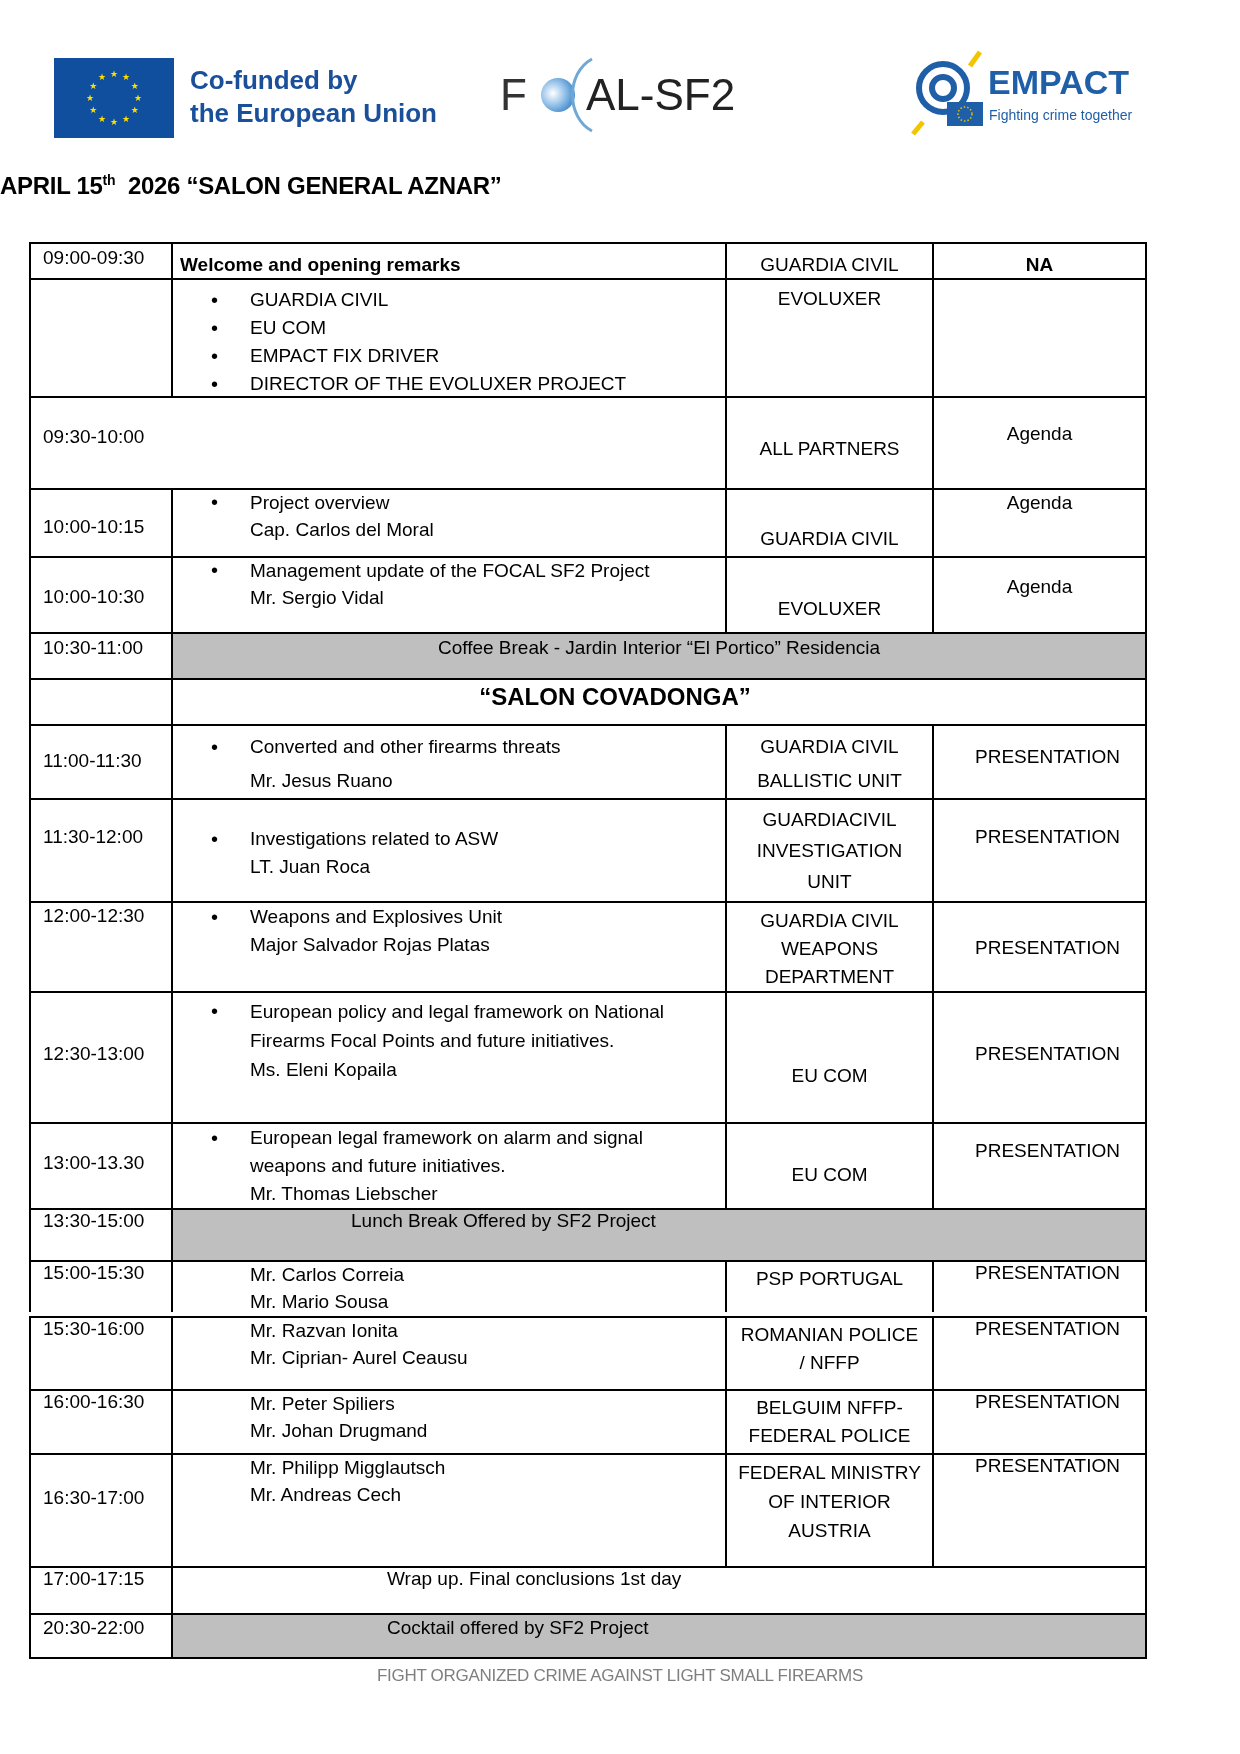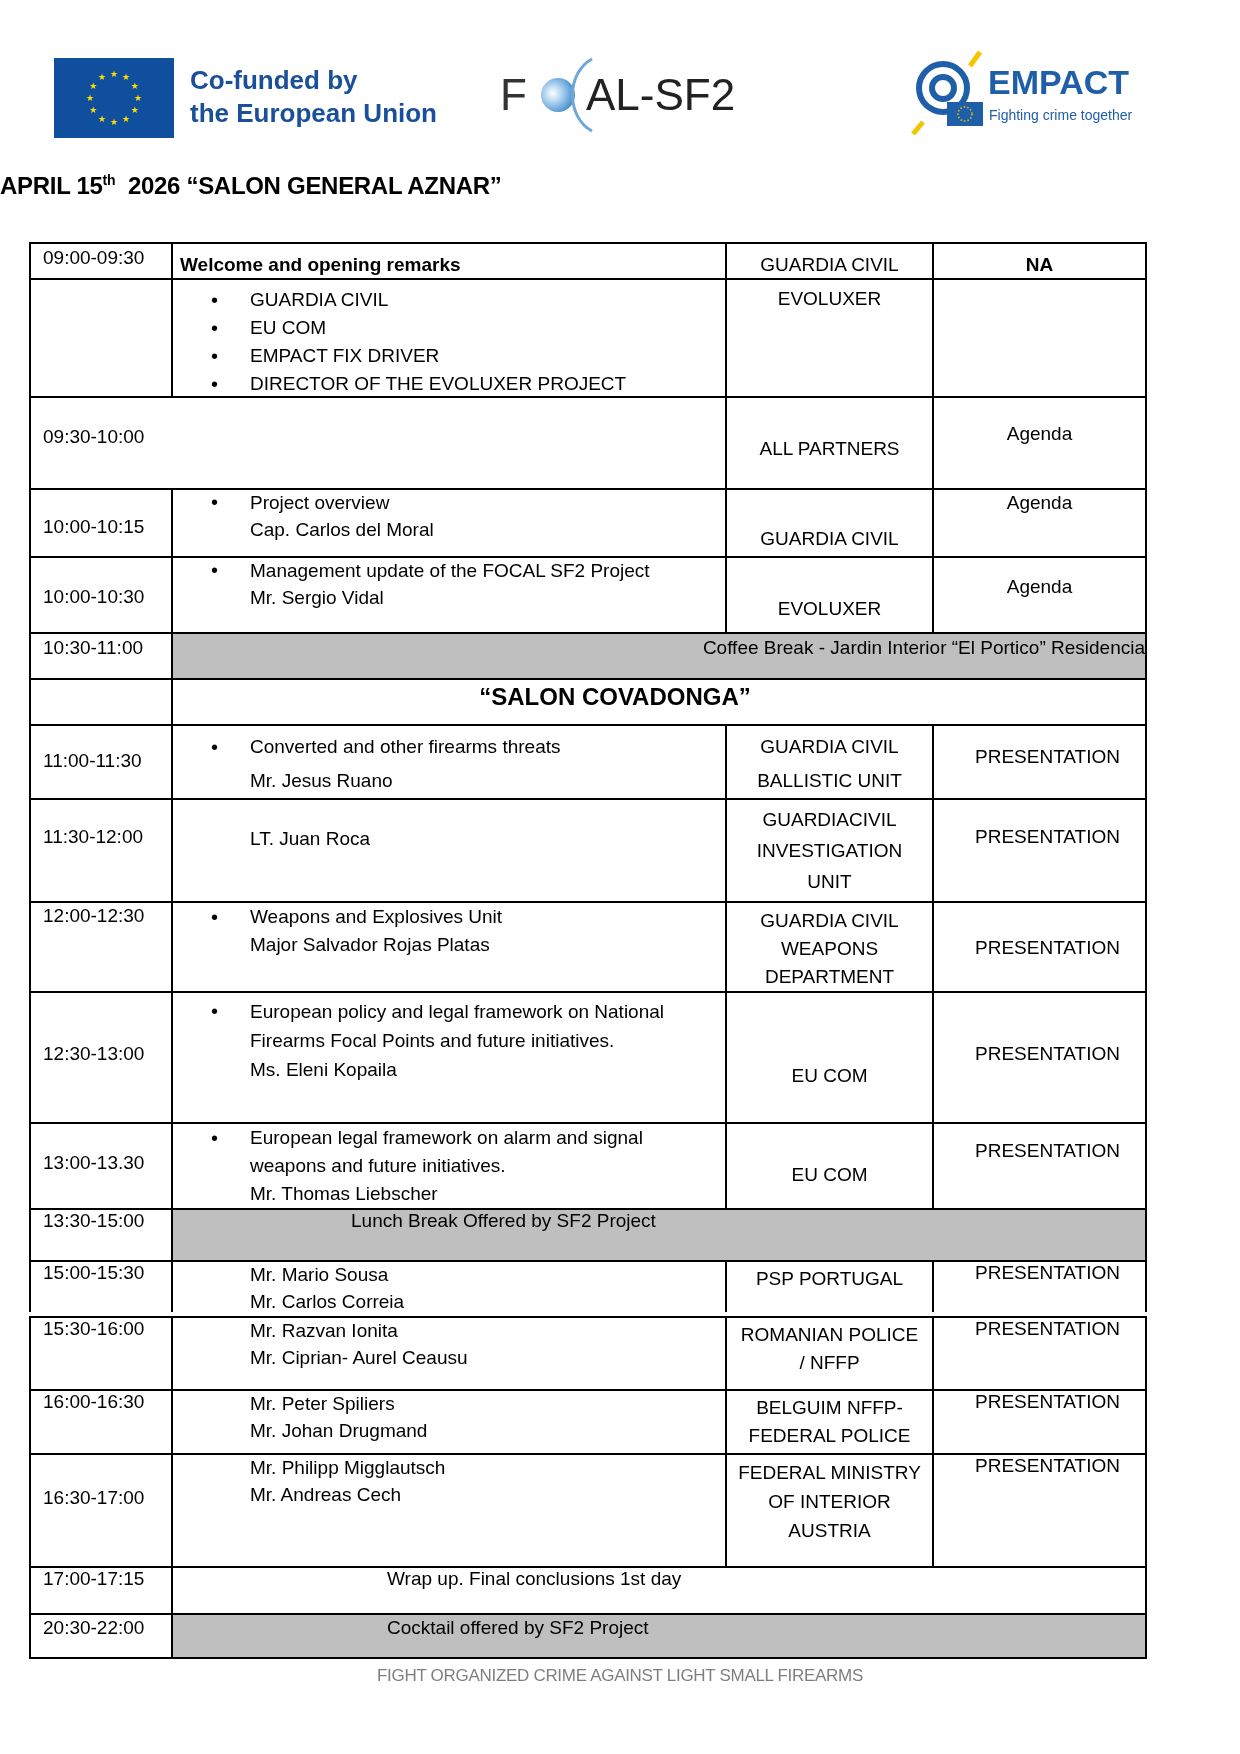--- a/index.html
+++ b/index.html
@@ -132,21 +132,21 @@
     <div class="cell c-topic" style="padding-top:1px;line-height:27px">
       <div class="bul">Management update of the FOCAL SF2 Project</div>
       <div class="ind">Mr. Sergio Vidal</div>
     </div>
     <div class="cell c-org" style="padding-top:40px">EVOLUXER</div>
     <div class="cell c-type" style="padding-top:18px">Agenda</div>
   </div>
 
   <div class="row" style="top:390px;height:46px">
     <div class="cell c-time">10:30-11:00</div>
-    <div class="cell c-wide shade" style="text-align:right;padding-top:3px">Coffee Break - Jardin Interior “El Portico” Residencia</div>
+    <div class="cell c-wide shade" style="text-align:center;padding-top:3px">Coffee Break - Jardin Interior “El Portico” Residencia</div>
   </div>
 
   <div class="row" style="top:436px;height:46px">
     <div class="cell c-time"></div>
     <div class="cell c-wide" style="padding-top:6px;text-align:center;font-weight:bold;font-size:24px;padding-right:88px">“SALON COVADONGA”</div>
   </div>
 
   <div class="row" style="top:482px;height:94px">
     <div class="cell c-time" style="padding-top:24px">11:00-11:30</div>
     <div class="cell c-topic" style="padding-top:6px;line-height:34px">
@@ -156,20 +156,21 @@
     <div class="cell c-org" style="padding-top:6px;line-height:34px">
       <div>GUARDIA CIVIL</div>
       <div>BALLISTIC UNIT</div>
     </div>
     <div class="cell c-type" style="padding-top:20px;padding-left:16px">PRESENTATION</div>
   </div>
 
   <div class="row" style="top:556px;height:103px">
     <div class="cell c-time" style="padding-top:26px">11:30-12:00</div>
     <div class="cell c-topic" style="padding-top:27px;line-height:28px">
+      <div class="bul">Investigations related to ASW</div>
       <div class="ind">LT. Juan Roca</div>
     </div>
     <div class="cell c-org" style="padding-top:6px;line-height:31px">
       <div>GUARDIACIVIL</div>
       <div>INVESTIGATION</div>
       <div>UNIT</div>
     </div>
     <div class="cell c-type" style="padding-top:26px;padding-left:16px">PRESENTATION</div>
   </div>
 
@@ -210,22 +211,22 @@
   </div>
 
   <div class="row" style="top:966px;height:52px">
     <div class="cell c-time" style="padding-top:0">13:30-15:00</div>
     <div class="cell c-wide shade" style="padding:0 0 0 178px">Lunch Break Offered by SF2 Project</div>
   </div>
 
   <div class="row" style="top:1018px;height:52px">
     <div class="cell c-time" style="padding-top:0">15:00-15:30</div>
     <div class="cell c-topic" style="padding-top:1px;line-height:27px">
+      <div class="ind">Mr. Carlos Correia</div>
       <div class="ind">Mr. Mario Sousa</div>
-      <div class="ind">Mr. Carlos Correia</div>
     </div>
     <div class="cell c-org" style="padding-top:6px">PSP PORTUGAL</div>
     <div class="cell c-type" style="padding-top:0;padding-left:16px">PRESENTATION</div>
   </div>
 
   <div class="row" style="top:1074px;height:73px">
     <div class="cell c-time" style="padding-top:0">15:30-16:00</div>
     <div class="cell c-topic" style="padding-top:1px;line-height:27px">
       <div class="ind">Mr. Razvan Ionita</div>
       <div class="ind">Mr. Ciprian- Aurel Ceausu</div>

